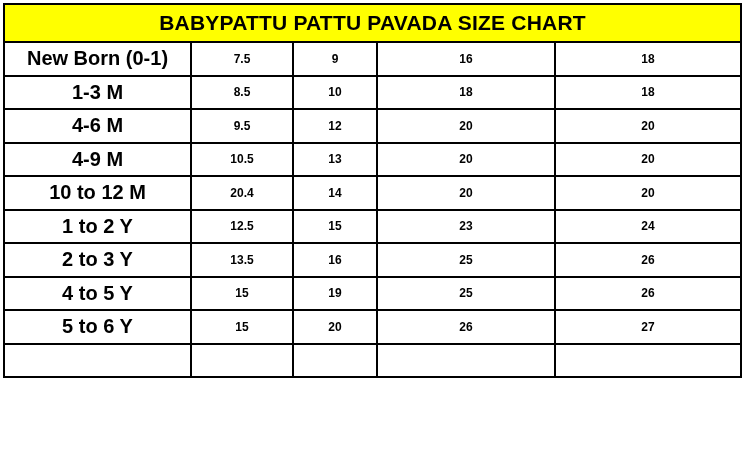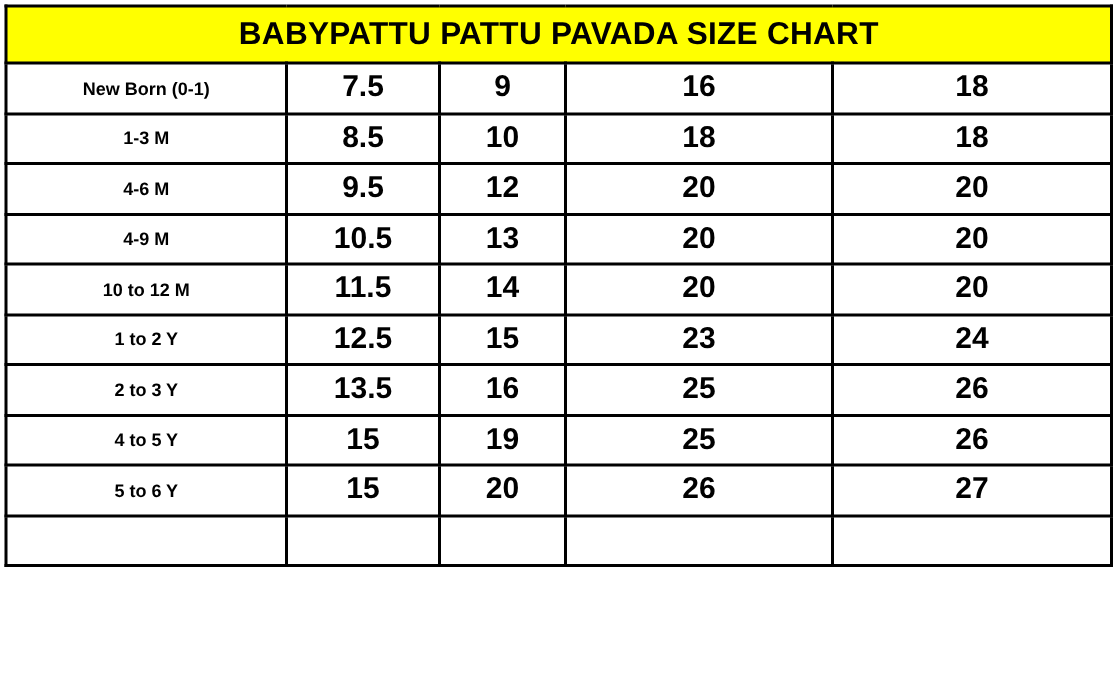--- a/index.html
+++ b/index.html
@@ -39,26 +39,26 @@
     height: 36px;
     letter-spacing: 0.2px;
   }
   .head-cell {
     background: #ffff00;
     font-size: 15px;
     height: 56px;
     line-height: 1.15;
   }
   .body-cell {
-    font-size: 20px;
+    font-size: 12px;
     height: 31.5px;
     background: #ffffff;
   }
   .body-cell.age {
-    font-size: 12px;
+    font-size: 20px;
   }
   .empty-row td {
     height: 31px;
   }
   
   col.c0 { width: 187px; }
   col.c1 { width: 102px; }
   col.c2 { width: 84px; }
   col.c3 { width: 178px; }
   col.c4 { width: 186px; }
@@ -103,21 +103,21 @@
       </tr>
       <tr>
         <td class="body-cell age">4-9 M</td>
         <td class="body-cell">10.5</td>
         <td class="body-cell">13</td>
         <td class="body-cell">20</td>
         <td class="body-cell">20</td>
       </tr>
       <tr>
         <td class="body-cell age">10 to 12 M</td>
-        <td class="body-cell">11.5</td>
+        <td class="body-cell">20.4</td>
         <td class="body-cell">14</td>
         <td class="body-cell">20</td>
         <td class="body-cell">20</td>
       </tr>
       <tr>
         <td class="body-cell age">1 to 2 Y</td>
         <td class="body-cell">12.5</td>
         <td class="body-cell">15</td>
         <td class="body-cell">23</td>
         <td class="body-cell">24</td>

